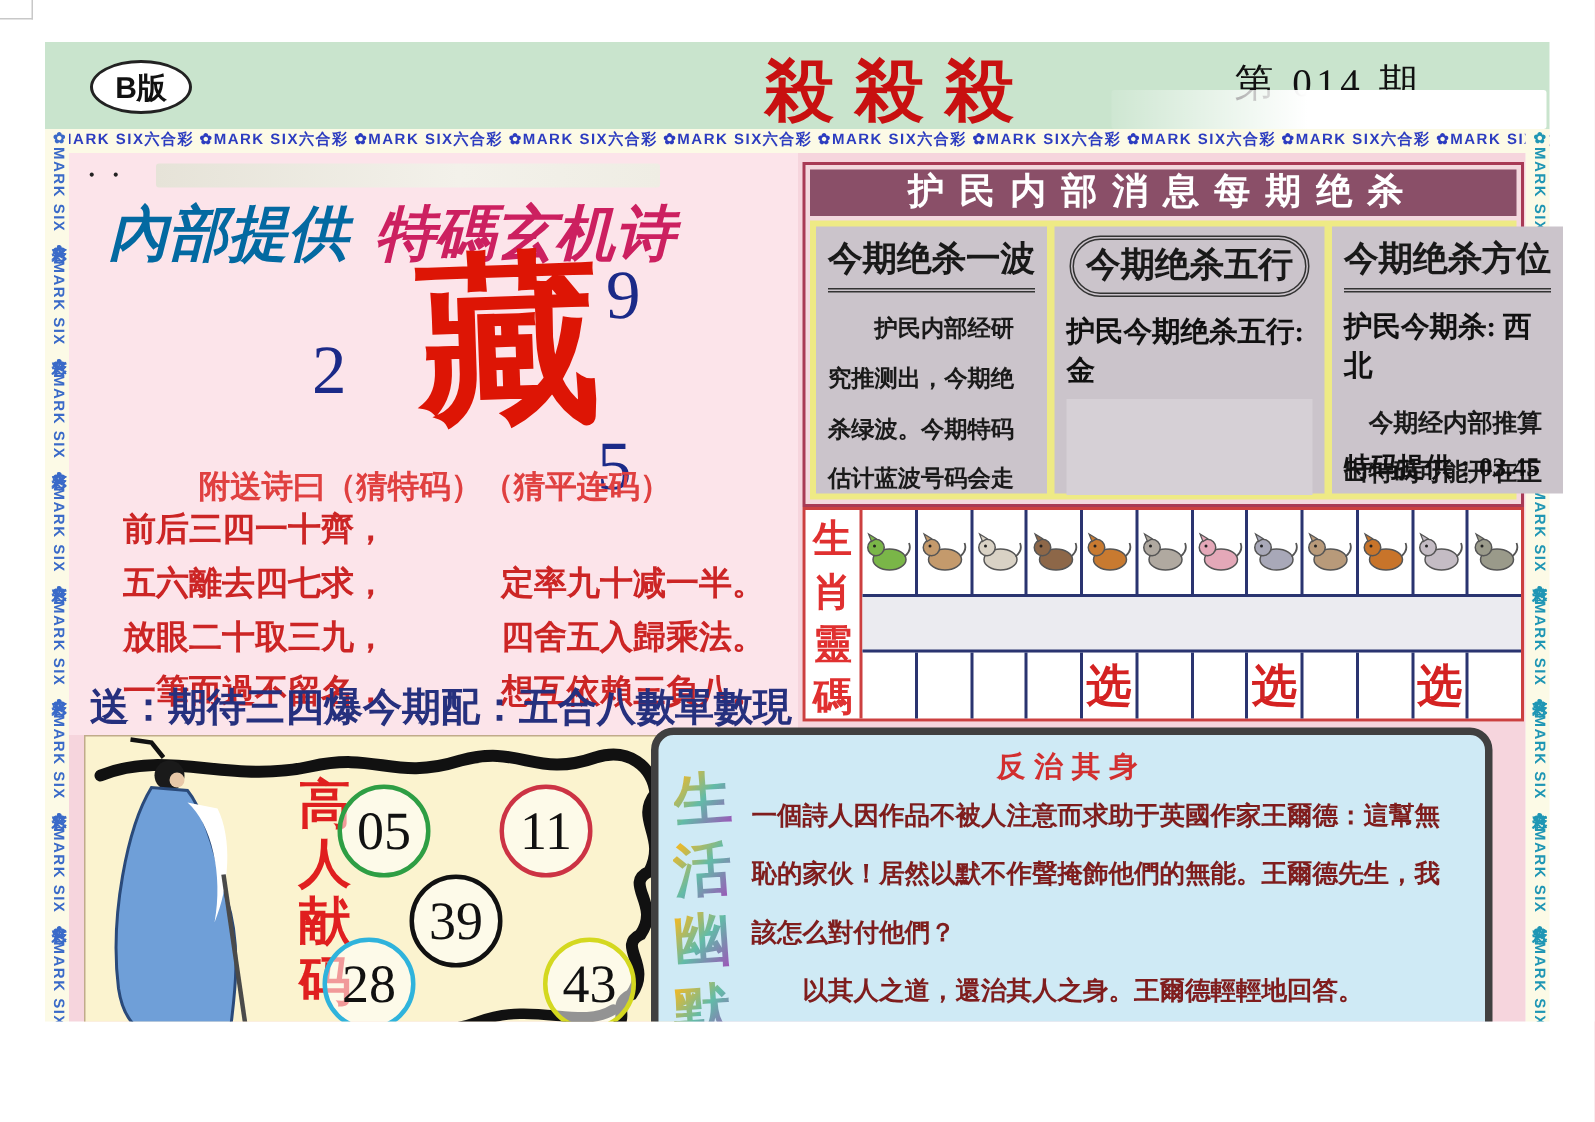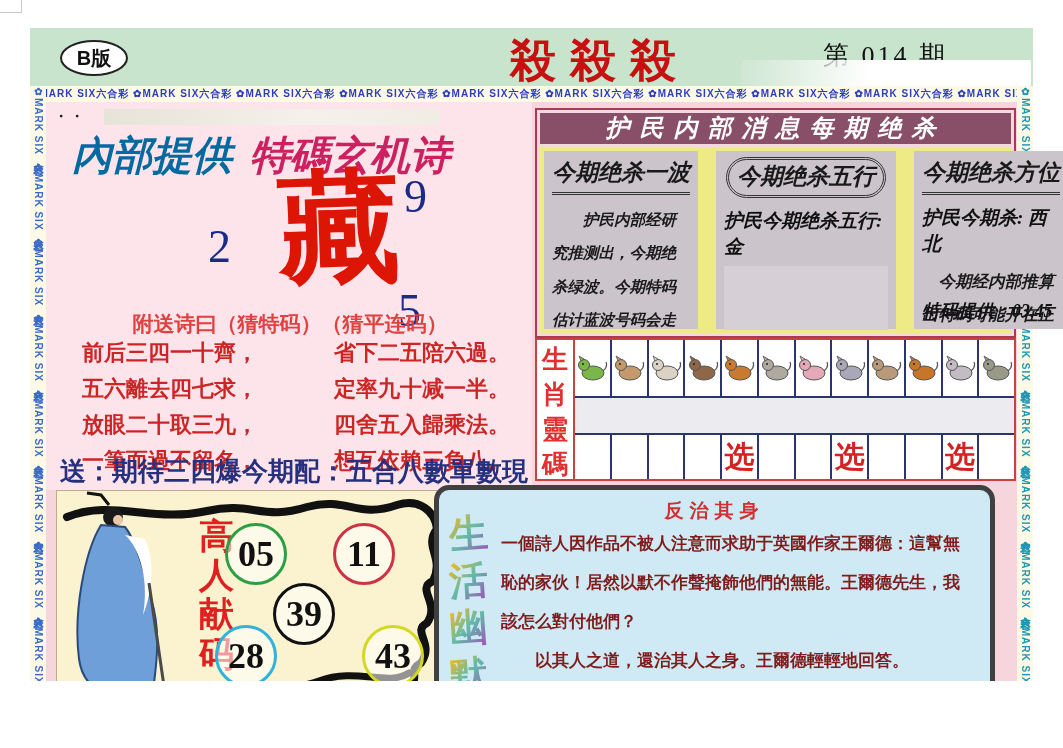--- a/index.html
+++ b/index.html
@@ -41,26 +41,26 @@
   .num-top { left:358px; top:72px; } .num-left { left:162px; top:122px; } .num-bottom { left:352px; top:186px; }
   .poem-labels { position:absolute; left:28px; top:208px; width:432px; display:flex; justify-content:center; font-size:21px; font-weight:bold; color:#e04040; }
   .poem { position:absolute; left:36px; top:236px; width:428px; }
   .poem-line { display:flex; justify-content:space-between; font-family:"Liberation Serif", serif; font-size:22px; font-weight:bold; color:#cc2525; height:36px; }
   .gift-line { position:absolute; left:14px; top:352px; width:462px; display:flex; justify-content:space-between; font-family:"Liberation Serif", serif; font-size:26px; font-weight:bold; color:#26307e; white-space:nowrap; }
 
   
   .master { position:absolute; left:10px; top:388px; width:395px; height:210px; background:#fbf3cf; border:1px solid #c0ab8a; }
   .master svg { position:absolute; left:0; top:0; }
   .master-title { position:absolute; left:142px; top:26px; width:40px; display:flex; flex-direction:column; font-size:35px; font-weight:bold; color:#e01f1f; line-height:1.12; font-family:"Liberation Serif", serif; }
-  .ball { position:absolute; width:62px; height:62px; border-radius:50%; background:rgba(255,255,255,0.55); display:flex; align-items:center; justify-content:center; font-family:"Liberation Serif", serif; font-size:36px; color:#111; border-style:solid; border-width:3px;font-weight:bold; }
-
-  
-  .kill { position:absolute; left:489px; top:6px; width:481px; height:230px; background:#f3d8de; border:2px solid #a83a55;font-style:italic; }
+  .ball { position:absolute; width:62px; height:62px; border-radius:50%; background:rgba(255,255,255,0.55); display:flex; align-items:center; justify-content:center; font-family:"Liberation Serif", serif; font-size:36px; color:#111; border-style:solid; border-width:3px; }
+
+  
+  .kill { position:absolute; left:489px; top:6px; width:481px; height:230px; background:#f3d8de; border:2px solid #a83a55; }
   .kill-header { position:absolute; left:3px; top:3px; right:3px; height:31px; background:#8a4f68; color:#fff; font-size:24px; font-weight:bold; letter-spacing:10px; text-align:center; line-height:31px; font-family:"Liberation Serif", serif; }
-  .kill-cols { position:absolute; left:3px; top:37px; right:3px; bottom:3px; background:#eeea85; display:flex; gap:18px; padding:4px; }
+  .kill-cols { position:absolute; left:3px; top:37px; right:3px; bottom:3px; background:#eeea85; display:flex; gap:5px; padding:4px; }
   .kcol { background:#cbc4cb; flex:1; padding:6px 8px; position:relative; }
   .kcol-title { font-size:23px; font-weight:bold; color:#191919; text-align:center; font-family:"Liberation Serif", serif; border-bottom:3px double #333; padding-bottom:4px; white-space:nowrap; }
   .kcol-title.pill { border:3px double #333; border-radius:22px; padding:1px 8px 3px; margin:0 2px; }
   .kbody { font-size:15.5px; font-weight:bold; color:#1a1a1a; line-height:2.15; text-indent:2em; margin-top:8px; font-family:"Liberation Serif", serif; }
   .kline { font-size:19px; font-weight:bold; color:#111; margin-top:10px; font-family:"Liberation Serif", serif; }
   .kline.big { font-size:19px; }
   .gbox { background:#d6d0d6; height:64px; margin-top:6px; }
   .kfooter { position:absolute; left:8px; right:8px; bottom:6px; font-size:18px; font-weight:bold; color:#111; font-family:"Liberation Serif", serif; }
 
   
@@ -116,21 +116,20 @@
       <div class="corner-num num-top">9</div>
       <div class="corner-num num-left">2</div>
       <div class="corner-num num-bottom">5</div>
       <div class="poem-labels">
         <span>附送诗曰（猜特码）</span>
         <span>（猜平连码）</span>
       </div>
       <div class="poem" id="poem">
           <div class="poem-line">
             <span>前后三四一十齊，</span>
-            <span>省下二五陪六過。</span>
           </div>
           <div class="poem-line">
             <span>五六離去四七求，</span>
             <span>定率九十减一半。</span>
           </div>
           <div class="poem-line">
             <span>放眼二十取三九，</span>
             <span>四舍五入歸乘法。</span>
           </div>
           <div class="poem-line">

